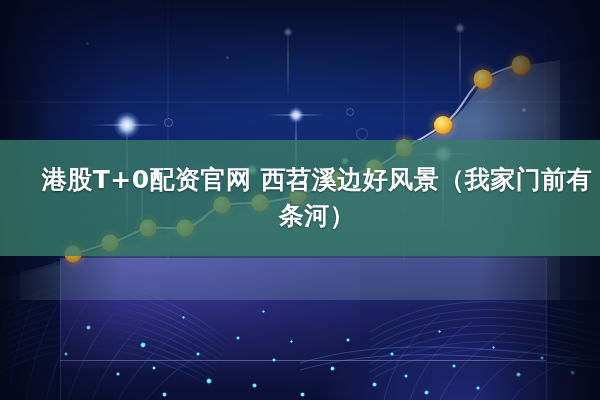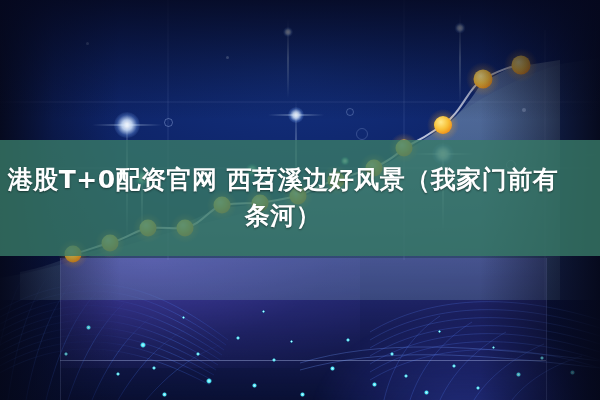--- a/index.html
+++ b/index.html
@@ -74,21 +74,21 @@
     background:radial-gradient(circle, #e8fff6 0%, rgba(150,240,210,.85) 28%, rgba(70,210,180,.28) 55%, rgba(60,200,170,0) 75%);
   }
   .bokeh{position:absolute;border-radius:50%;pointer-events:none;}
   .spark{position:absolute;border-radius:50%;pointer-events:none;
     background:radial-gradient(circle,#ccfbff 0%, #49e4f5 40%, rgba(40,190,230,0) 72%);}
 
   
   .band{
     position:absolute;left:0;top:140px;width:600px;height:116px;
     background:rgba(56,122,104,.80);
-    display:flex;align-items:center;justify-content:flex-start;
+    display:flex;align-items:center;justify-content:flex-end;
   }
   .band-title{
     width:566px;
     text-align:center;
     color:#ffffff;
     font-size:25px;
     font-weight:bold;
     line-height:36px;
     letter-spacing:.5px;
     text-shadow:0 1px 2px rgba(0,0,0,.45);

